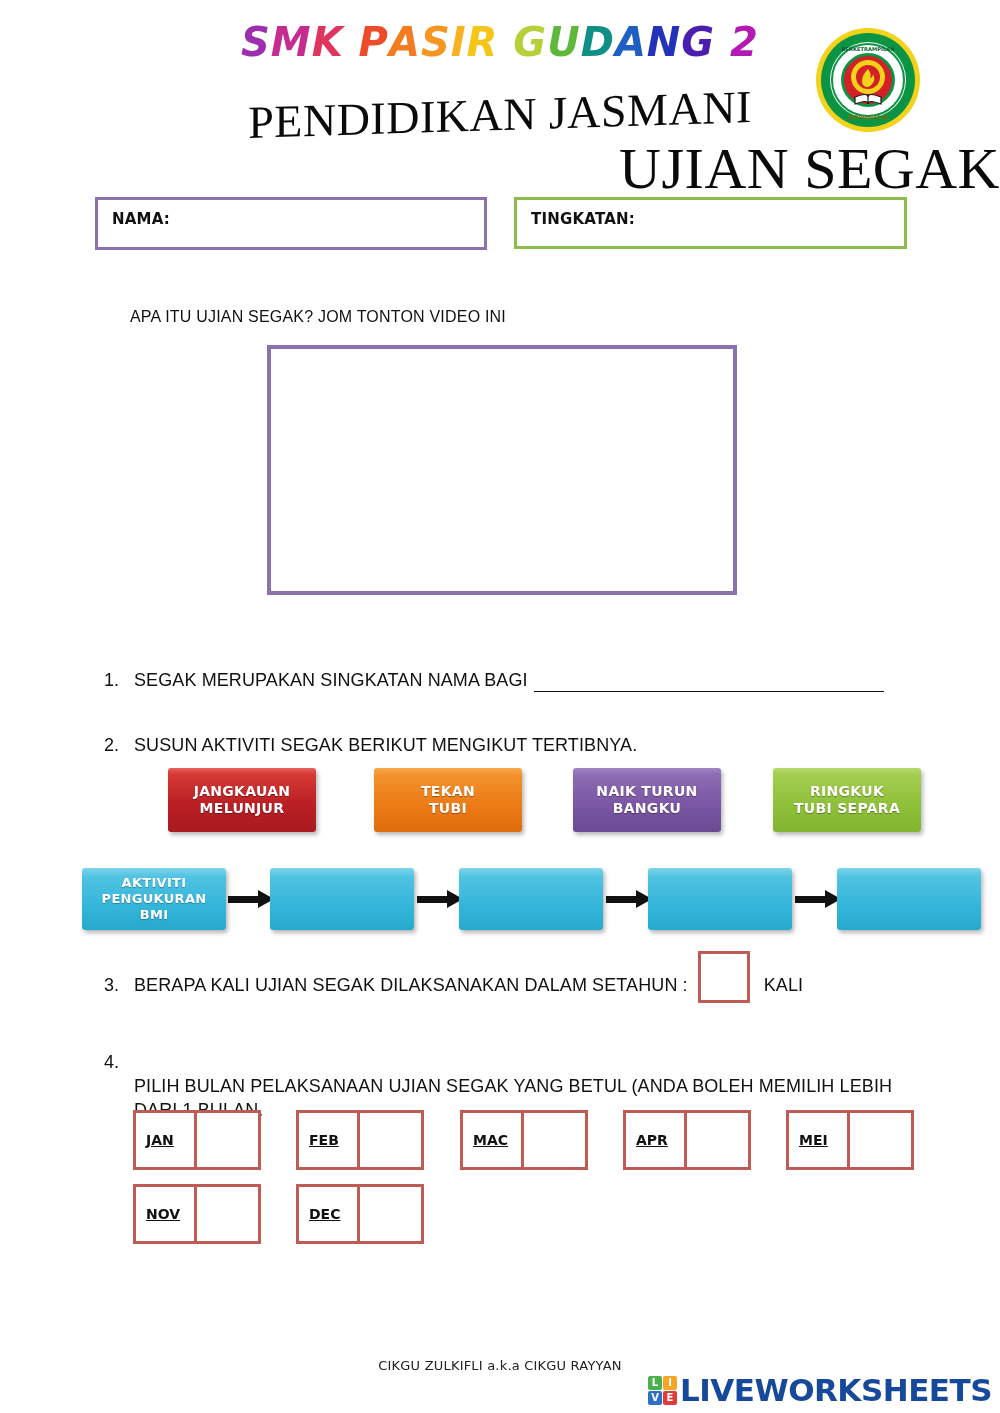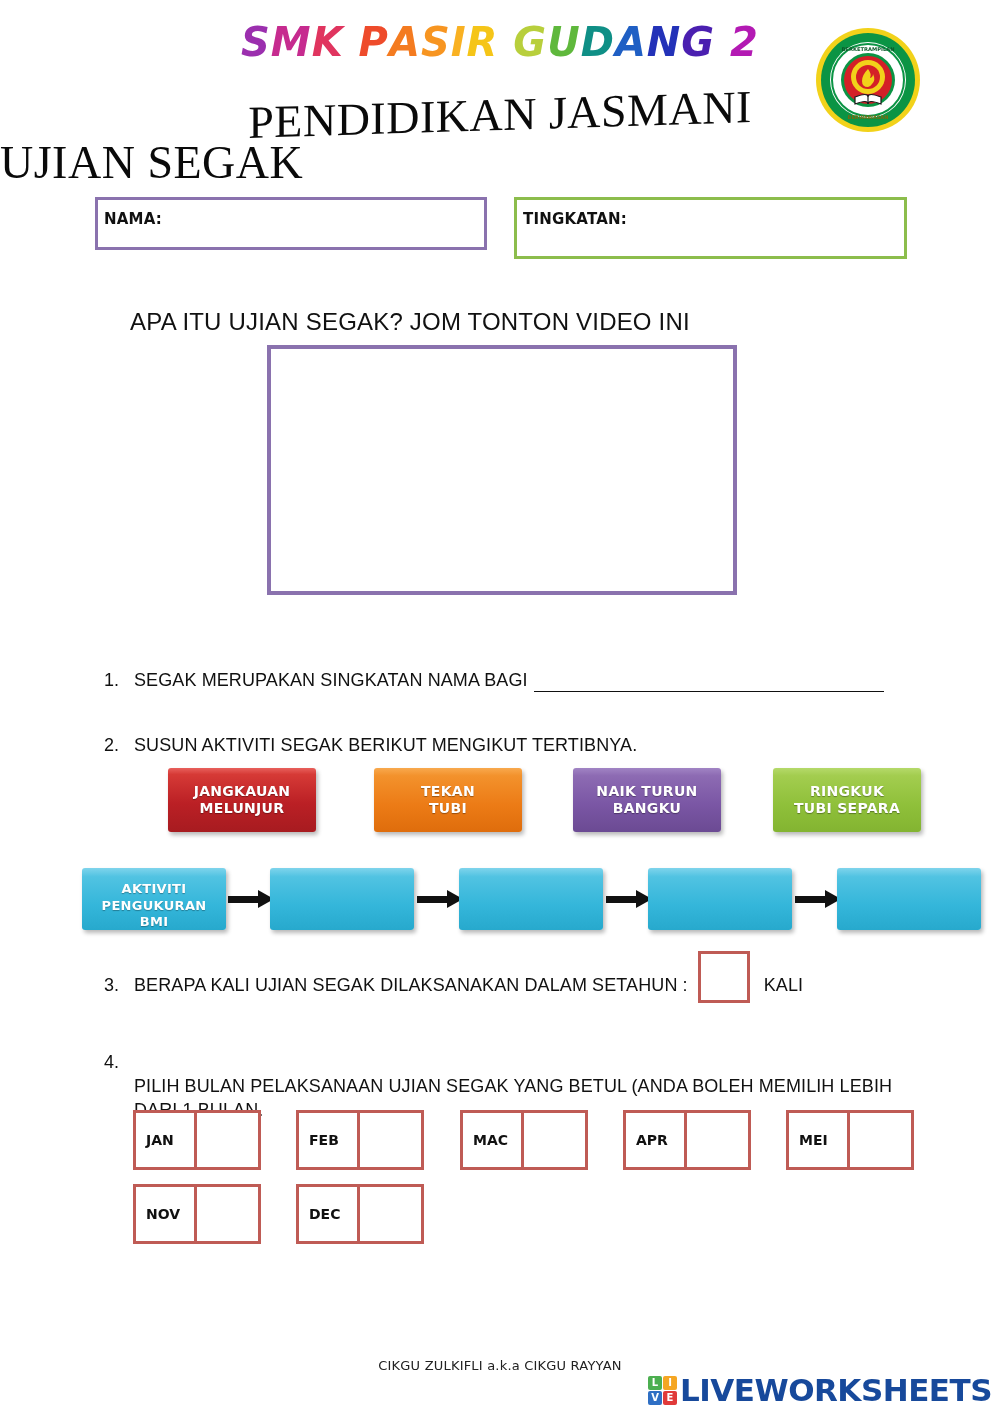--- a/index.html
+++ b/index.html
@@ -48,23 +48,23 @@
     line-height: 1;
     letter-spacing: 0.5px;
     transform: skewY(-1.8deg);
     color: #0a0a0a;
   }
   .title-sub2 {
     position: absolute;
     left: 0;
     top: 140px;
     width: 1000px;
-    text-align: left;
+    text-align: right;
     font-family: "Liberation Serif", serif;
-    font-size: 46px;
+    font-size: 58px;
     line-height: 1;
     letter-spacing: 0.5px;
     color: #0a0a0a;
   }
   .swoosh {
     position: absolute;
     left: 160px;
     top: 52px;
     width: 660px;
     height: 60px;
@@ -94,31 +94,31 @@
     background: #fff;
     border: 3px solid #8a72ae;
     display: flex;
     align-items: flex-start;
   }
   .field .flabel {
     font-family: "DejaVu Sans", sans-serif;
     font-weight: bold;
     font-size: 15px;
     letter-spacing: 0.2px;
-    padding: 10px 0 0 6px;
+    padding: 10px 0 0 14px;
   }
   #field-nama { left: 95px; top: 197px; width: 392px; height: 53px; border-color: #8a72ae; }
-  #field-tingkatan { left: 514px; top: 197px; width: 393px; height: 62px; border-color: #8cbd4c; }
+  #field-tingkatan { left: 514px; top: 197px; width: 393px; height: 52px; border-color: #8cbd4c; }
 
   
   .prompt-video {
     position: absolute;
     left: 130px;
     top: 308px;
-    font-size: 24px;
+    font-size: 16px;
     letter-spacing: 0.2px;
     color: #111;
   }
   .video-frame {
     position: absolute;
     left: 267px;
     top: 345px;
     width: 470px;
     height: 250px;
     box-sizing: border-box;
@@ -206,21 +206,21 @@
     justify-content: center;
     text-align: center;
     color: #fff;
     font-family: "DejaVu Sans", sans-serif;
     font-weight: bold;
     font-size: 13px;
     line-height: 1.25;
     letter-spacing: 0.3px;
     text-shadow: 0 1px 1px rgba(0,0,0,0.3);
   }
-  .fbox.b0 { left: 82px; align-items: flex-end; }
+  .fbox.b0 { left: 82px; }
   .fbox.b1 { left: 270px; }
   .fbox.b2 { left: 459px; }
   .fbox.b3 { left: 648px; }
   .fbox.b4 { left: 837px; }
 
   .arrow {
     position: absolute;
     top: 24px;
     width: 46px;
     height: 14px;
@@ -246,20 +246,21 @@
 
   
   .months { position: absolute; left: 0; top: 1110px; width: 1000px; }
   .mrow { position: relative; height: 74px; }
   .mcell {
     position: absolute;
     display: flex;
     box-sizing: border-box;
     height: 55px;
     background: #fff;
+    text-decoration: underline;
   }
   .mcell .mlabel {
     box-sizing: border-box;
     width: 64px;
     height: 60px;
     border: 3px solid #bf5b55;
     display: flex;
     align-items: center;
     padding-left: 10px;
     font-family: "DejaVu Sans", sans-serif;

